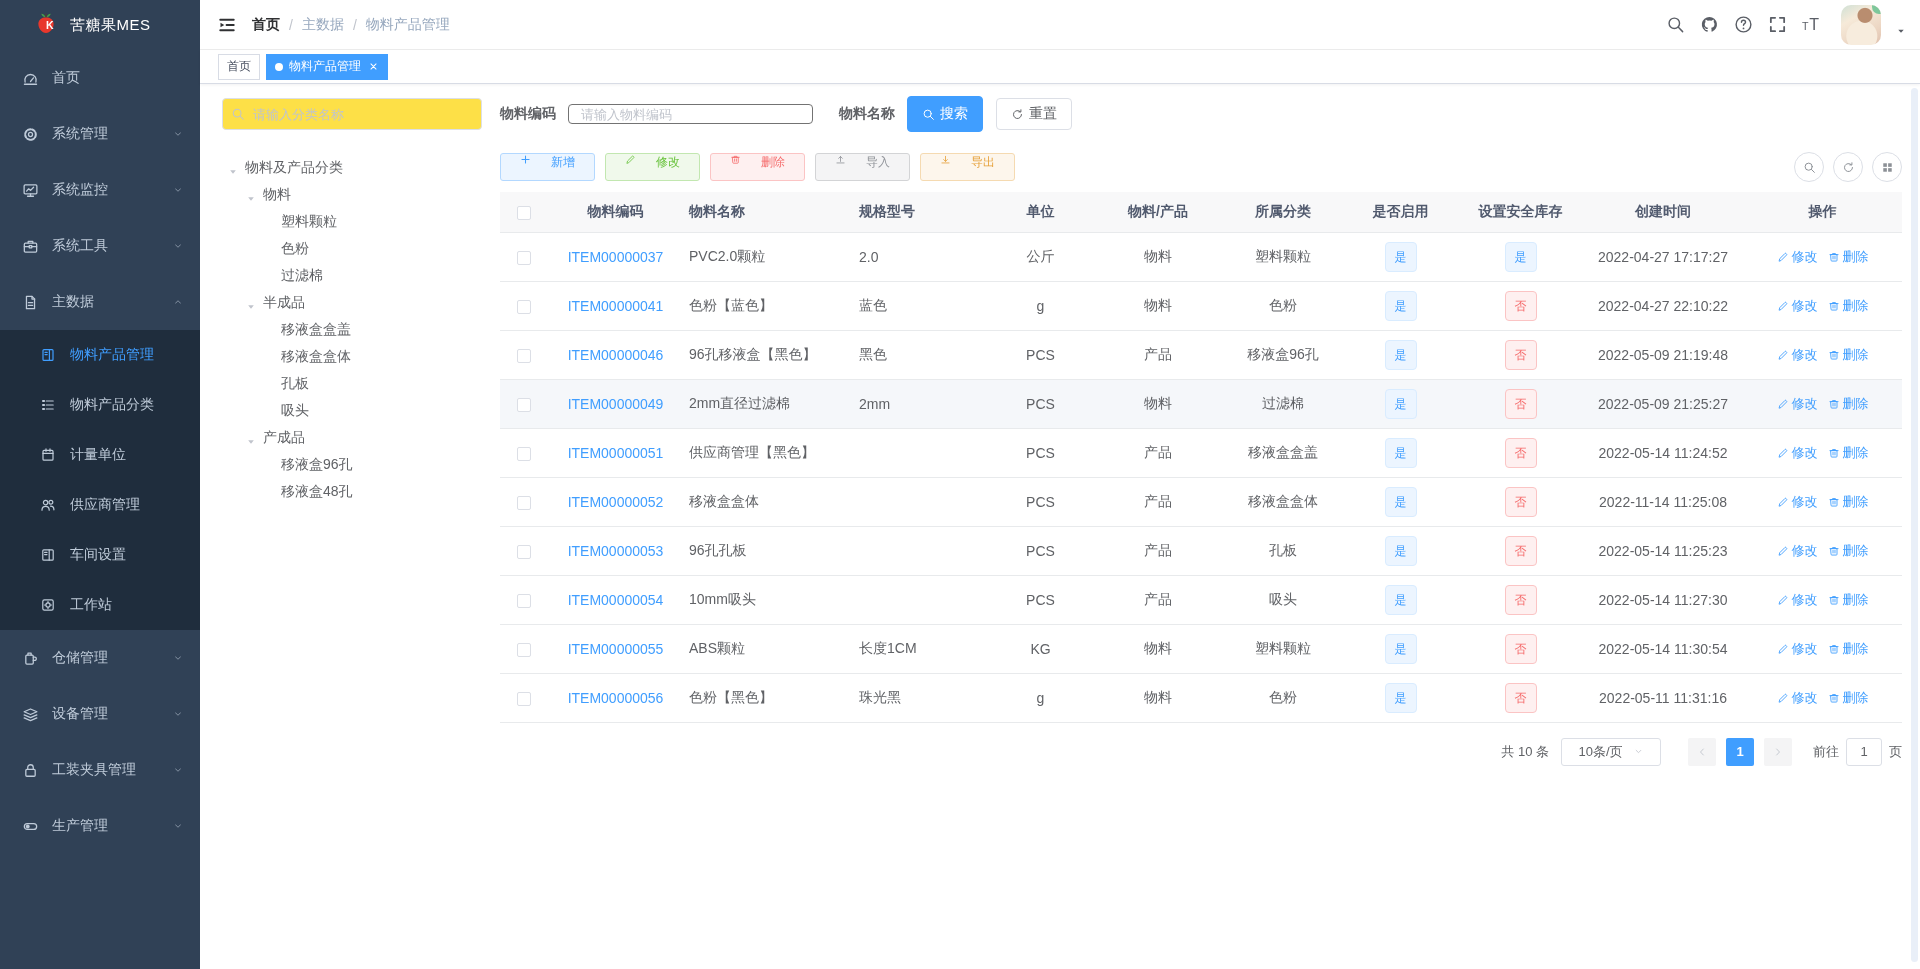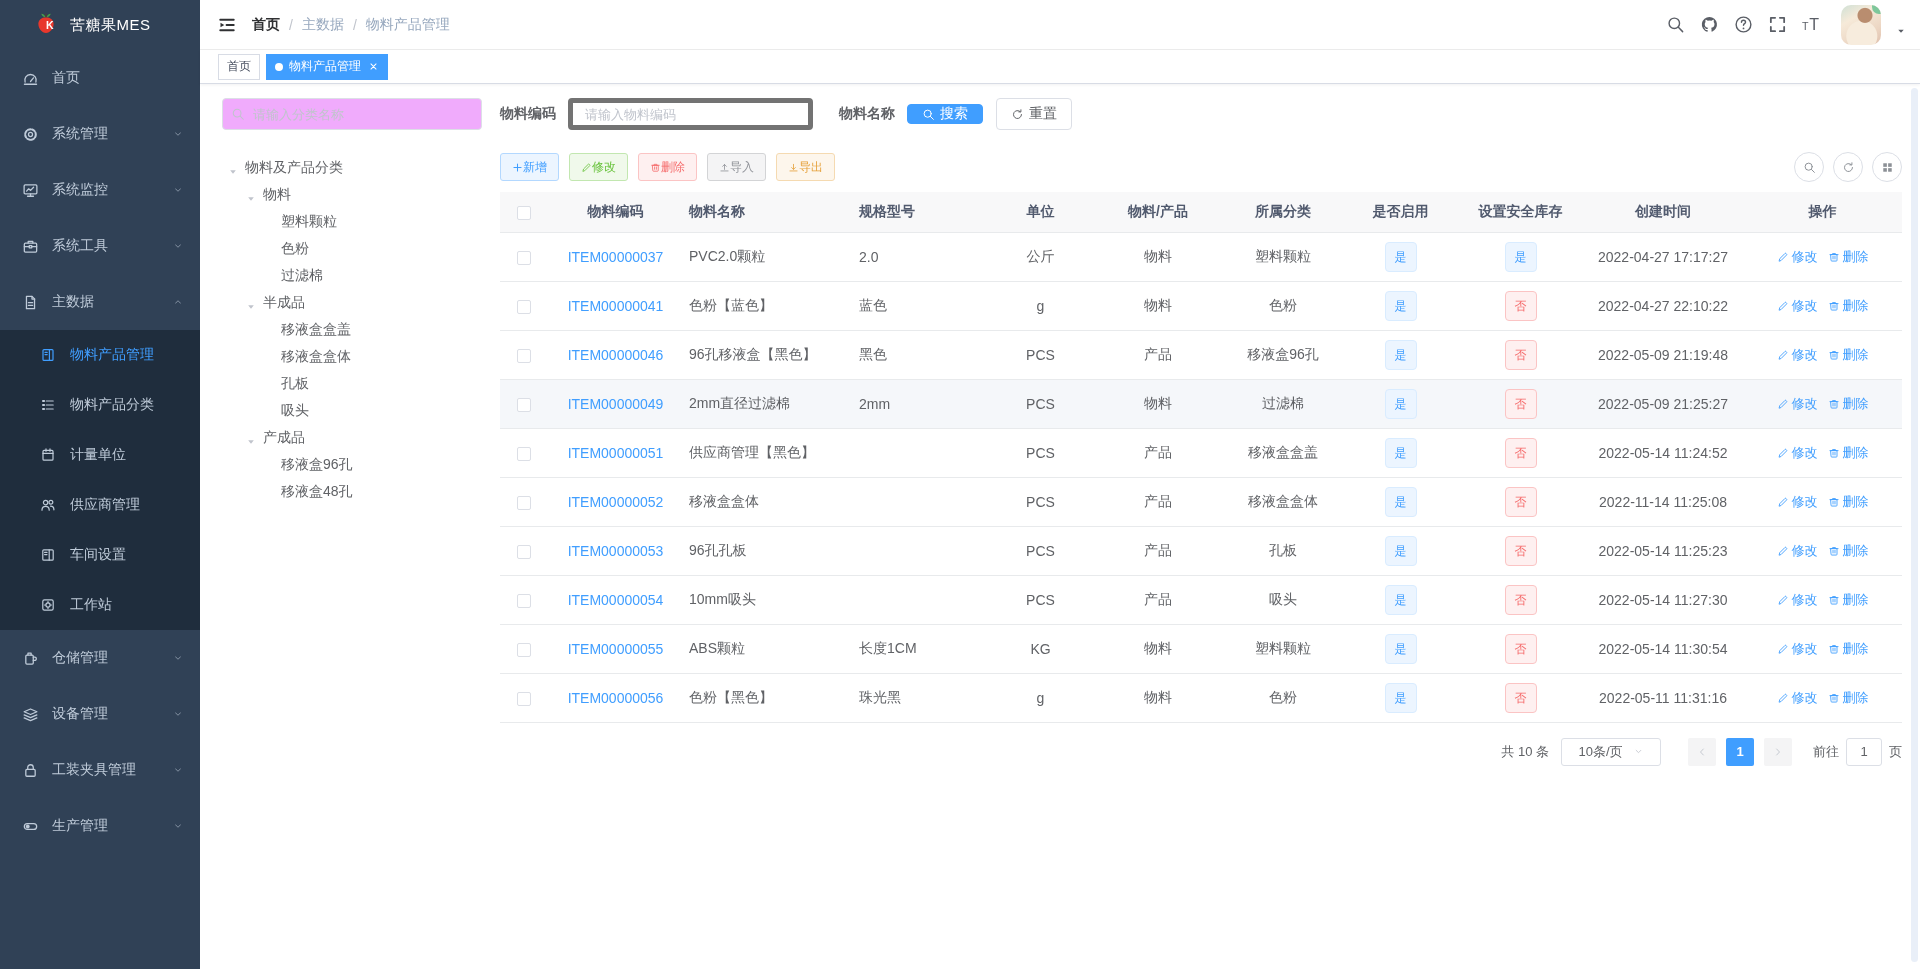--- a/index.html
+++ b/index.html
@@ -47,43 +47,43 @@
 .tags-bar{height:34px;display:flex;align-items:center;padding-left:18px;gap:6px;background:#fff;border-bottom:1px solid #d8dce5;box-shadow:0 1px 3px rgba(0,21,41,.06);position:relative;z-index:1}
 .tag{height:26px;display:inline-flex;align-items:center;padding:0 8px;border:1px solid #d8dce5;background:#fff;color:#495060;font-size:12px;cursor:pointer}
 .tag .dot{width:8px;height:8px;border-radius:50%;background:#fff;margin-right:6px}
 .tag.active{background:#409EFF;border-color:#409EFF;color:#fff}
 .tag-close{width:11px;height:11px;margin-left:7px}
 
 
 .content{flex:1;display:flex;padding:14px 18px 0 22px;background:#fff;overflow:hidden}
 .tree-panel{width:260px;flex:0 0 260px;margin-right:18px}
 .tree-search{position:relative;height:32px;margin-bottom:20px}
-.tree-search input{width:100%;height:32px;border:1px solid #dcdfe6;border-radius:4px;padding:0 18px 0 30px;font-size:13px;color:#606266;outline:none;background:#f0abfc}
+.tree-search input{width:100%;height:32px;border:1px solid #dcdfe6;border-radius:4px;padding:0 18px 0 30px;font-size:13px;color:#606266;outline:none;background:#fde047}
 .tree-search input::placeholder{color:#c0c4cc}
 .ts-ico{position:absolute;left:9px;top:9px;width:14px;height:14px;color:#c0c4cc}
 .tree-node{height:27px;display:flex;align-items:flex-end;font-size:14px;color:#606266;cursor:pointer;white-space:nowrap}
 .tn-caret{width:10px;height:10px;color:#c0c4cc;margin-right:7px;flex:0 0 10px}
 .tree-node.lvl0{padding-left:6px}
 .tree-node.lvl1{padding-left:24px}
 .tree-node.lvl2{padding-left:59px}
 
 
 .table-panel{flex:1;display:flex;flex-direction:column;min-width:0}
 .filter-row{display:flex;align-items:center;margin-bottom:22px;height:32px}
 .f-label{font-weight:700;color:#606266;margin-right:12px;white-space:nowrap}
-.f-input{height:32px;border:5px solid #737373;border-radius:4px;padding:0 12px;font-size:13px;color:#606266;outline:none}
+.f-input{height:20px;border:1px solid #737373;border-radius:4px;padding:0 12px;font-size:13px;color:#606266;outline:none}
 .f-input::placeholder{color:#c0c4cc}
 .f-code{width:245px;margin-right:26px}
 .f-name{width:235px;margin-right:13px}
 .btn{display:inline-flex;align-items:center;justify-content:center;gap:5px;cursor:pointer;border-radius:4px;font-size:14px;border:1px solid transparent;white-space:nowrap}
 .btn .ico{width:13px;height:13px}
-.btn-search{height:20px;padding:0 14px;background:#409EFF;border-color:#409EFF;color:#fff}
+.btn-search{height:36px;padding:0 14px;background:#409EFF;border-color:#409EFF;color:#fff}
 .btn-reset{height:32px;padding:0 14px;background:#fff;border-color:#dcdfe6;color:#606266;margin-left:13px}
 .toolbar-row{display:flex;align-items:center;margin-bottom:10px}
-.btn-mini{height:28px;padding:0 11px;font-size:12px;border-radius:3px;margin-right:10px;display:inline-flex;align-items:center;gap:0;cursor:pointer;border:1px solid transparent}
+.btn-mini{height:28px;padding:0 19px;font-size:12px;border-radius:3px;margin-right:10px;display:inline-flex;align-items:flex-start;gap:20px;cursor:pointer;border:1px solid transparent}
 .btn-mini .ico{width:11px;height:11px}
 .b-add{color:#409EFF;background:#ecf5ff;border-color:#b3d8ff}
 .b-edit{color:#67C23A;background:#f0f9eb;border-color:#c2e7b0}
 .b-del{color:#F56C6C;background:#fef0f0;border-color:#fbc4c4}
 .b-imp{color:#909399;background:#f4f4f5;border-color:#d3d4d6}
 .b-exp{color:#E6A23C;background:#fdf6ec;border-color:#f5dab1}
 .toolbar-spacer{flex:1}
 .circle-btn{width:30px;height:30px;border-radius:50%;border:1px solid #dcdfe6;background:#fff;color:#8c9096;display:flex;align-items:center;justify-content:center;margin-left:9px;cursor:pointer}
 .circle-btn .ico{width:13px;height:13px}
 

